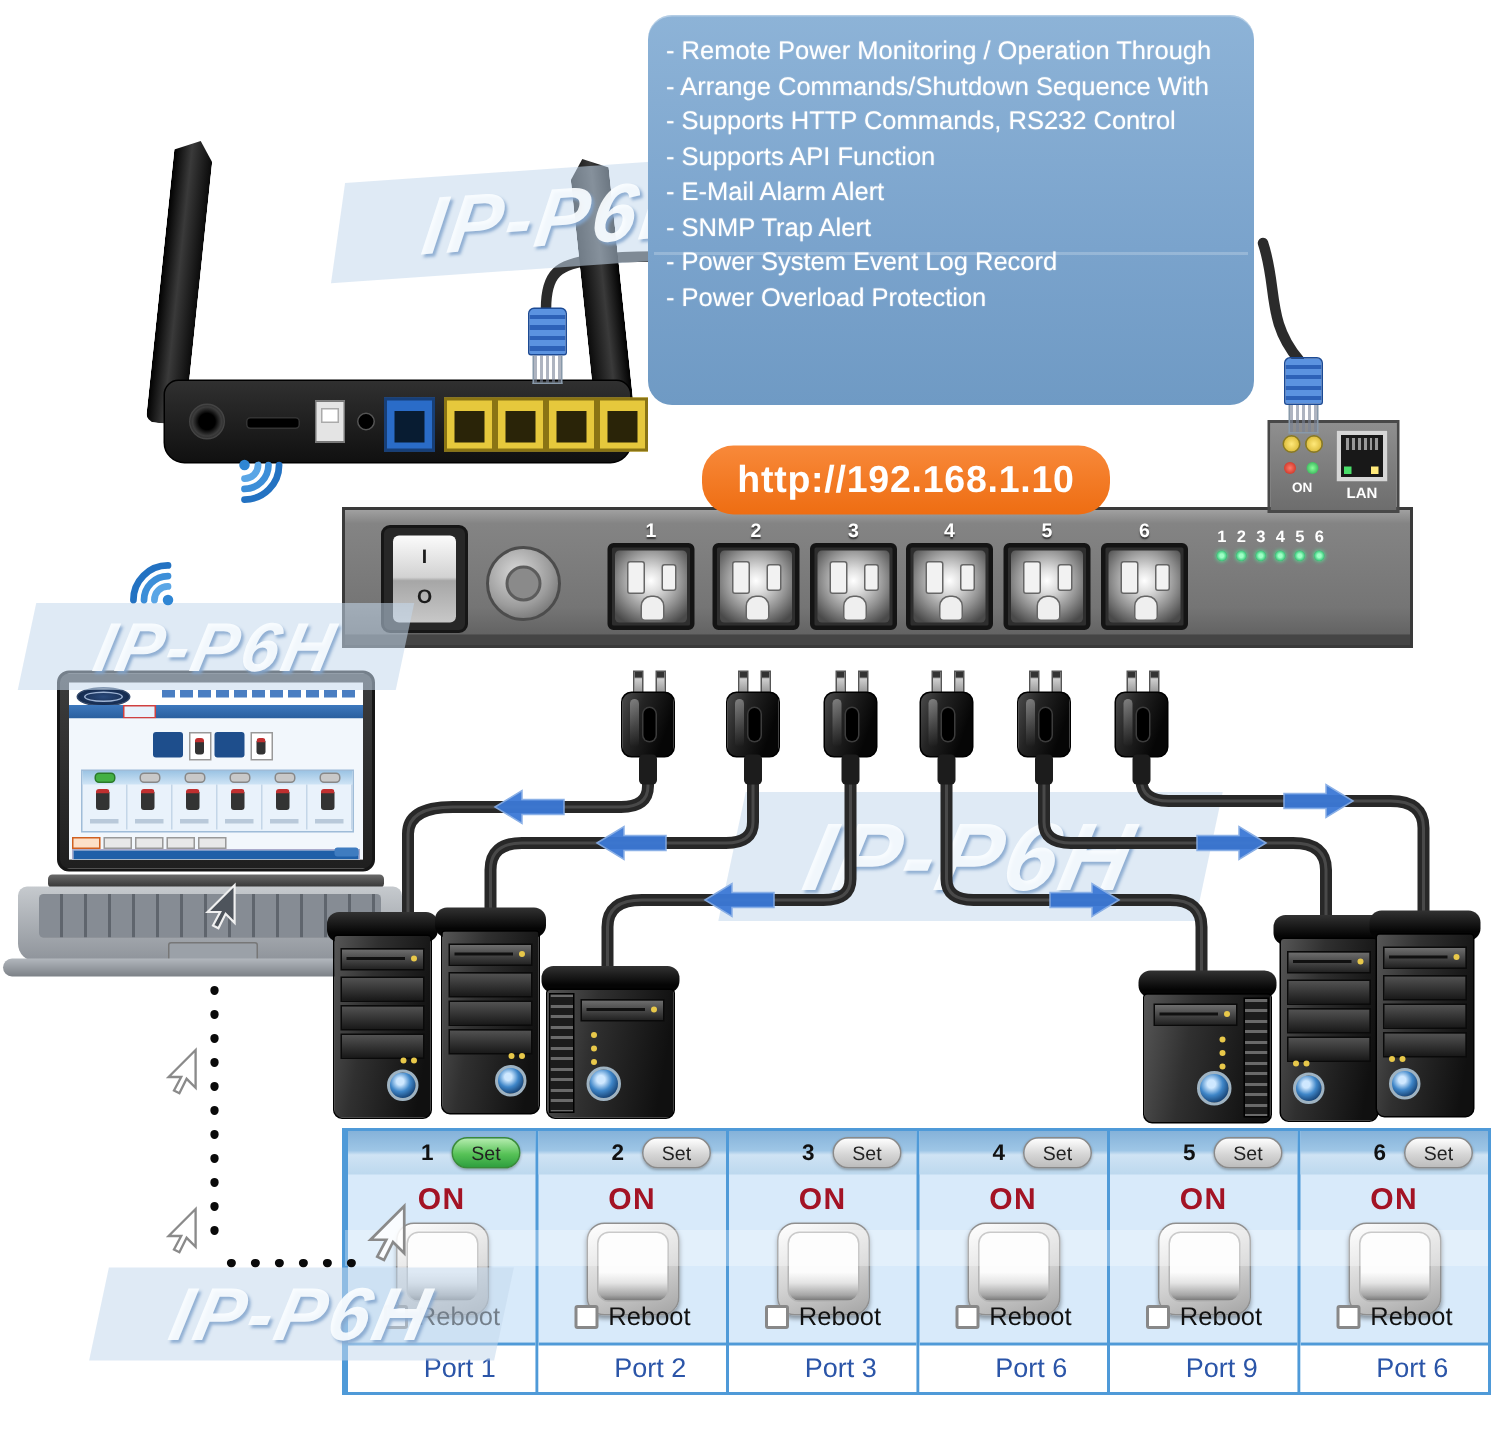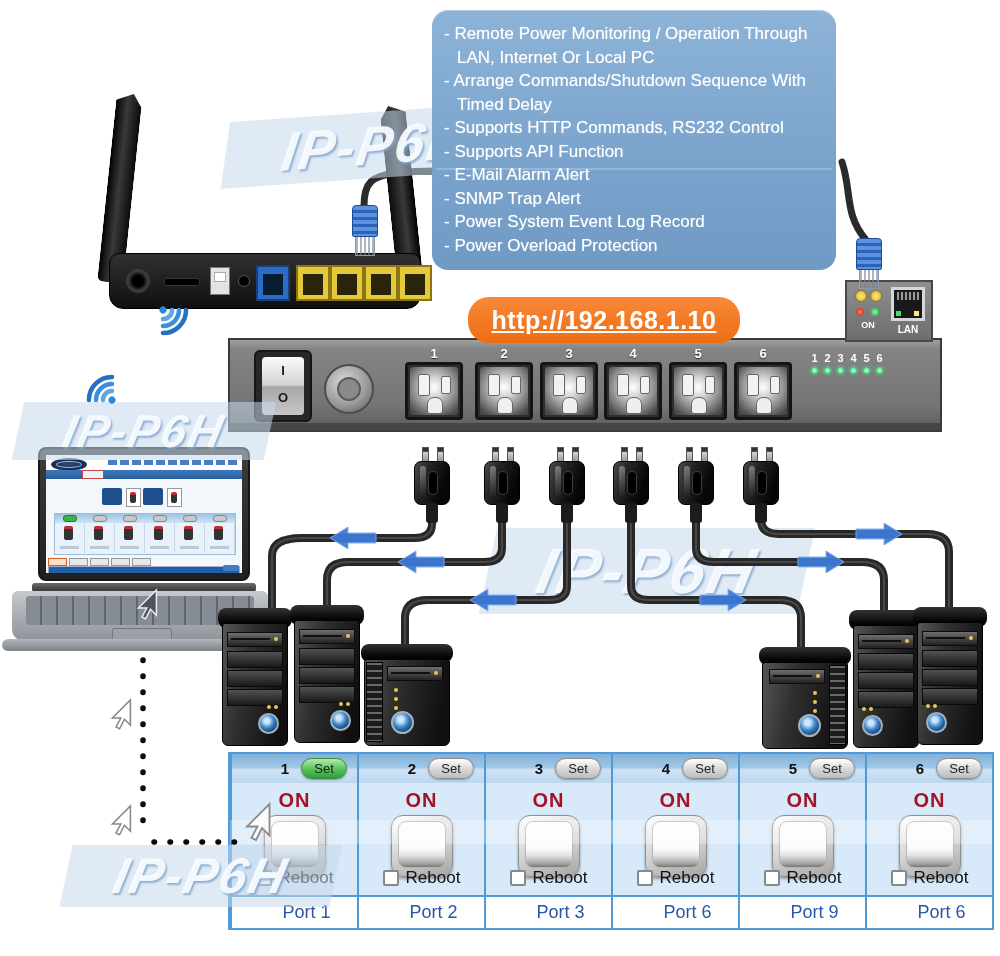--- a/index.html
+++ b/index.html
@@ -25,21 +25,21 @@
   .feature-box{left:432px;top:10px;width:404px;height:260px;border-radius:16px;z-index:6;
      background:linear-gradient(180deg,#8db3d7,#7aa3cc 60%,#6f9ac4);
      padding:12px 12px;box-sizing:border-box;box-shadow:inset 0 1px 0 rgba(255,255,255,0.35);}
   .feature-box::after{content:"";position:absolute;left:4px;right:4px;top:158px;height:2px;background:rgba(255,255,255,0.22);}
   .fline{color:#fff;font-size:17px;line-height:23.5px;white-space:nowrap;text-shadow:0 0 1px rgba(255,255,255,0.55);}
   .fline.ind{padding-left:13px;}
 
   
   .banner{left:468px;top:297px;width:272px;height:46px;border-radius:21px;z-index:6;
      background:linear-gradient(180deg,#f8893a,#ee6d12);display:flex;align-items:center;justify-content:center;
-     color:#fff;font-weight:bold;font-size:25px;letter-spacing:.5px;text-decoration:underline;}
+     color:#fff;font-weight:bold;font-size:25px;letter-spacing:.5px;}
 
   
   .router{left:95px;top:85px;width:330px;height:228px;z-index:2;}
   .ant{position:absolute;width:26px;height:190px;background:linear-gradient(90deg,#000,#3a3a3a 45%,#0a0a0a);
        border-radius:6px;clip-path:polygon(0 4%,65% 0,100% 7%,100% 100%,0 100%);}
   .antL{left:12px;top:8px;transform:rotate(6deg);}
   .antR{left:294px;top:20px;transform:rotate(-6deg) scaleX(-1);}
   .rbody{position:absolute;left:14px;top:168px;width:310px;height:54px;border-radius:10px 10px 14px 14px;
        background:linear-gradient(180deg,#303030,#101010);border:1px solid #000;}
   .dcjack{position:absolute;left:16px;top:15px;width:22px;height:22px;border-radius:50%;
@@ -541,23 +541,21 @@
 
   <div class="wm wm-top">
       <span>IP-P6H</span>
     </div>
   <div class="wm wm-left">
       <span>IP-P6H</span>
     </div>
 
   <div class="abs feature-box">
     <div class="fline">- Remote Power Monitoring / Operation Through</div>
-    <div class="fline ind">LAN, Internet Or Local PC</div>
     <div class="fline">- Arrange Commands/Shutdown Sequence With</div>
-    <div class="fline ind">Timed Delay</div>
     <div class="fline">- Supports HTTP Commands, RS232 Control</div>
     <div class="fline">- Supports API Function</div>
     <div class="fline">- E-Mail Alarm Alert</div>
     <div class="fline">- SNMP Trap Alert</div>
     <div class="fline">- Power System Event Log Record</div>
     <div class="fline">- Power Overload Protection</div>
   </div>
   <div class="abs banner">http://192.168.1.10</div>
 
   <div class="abs panel">

